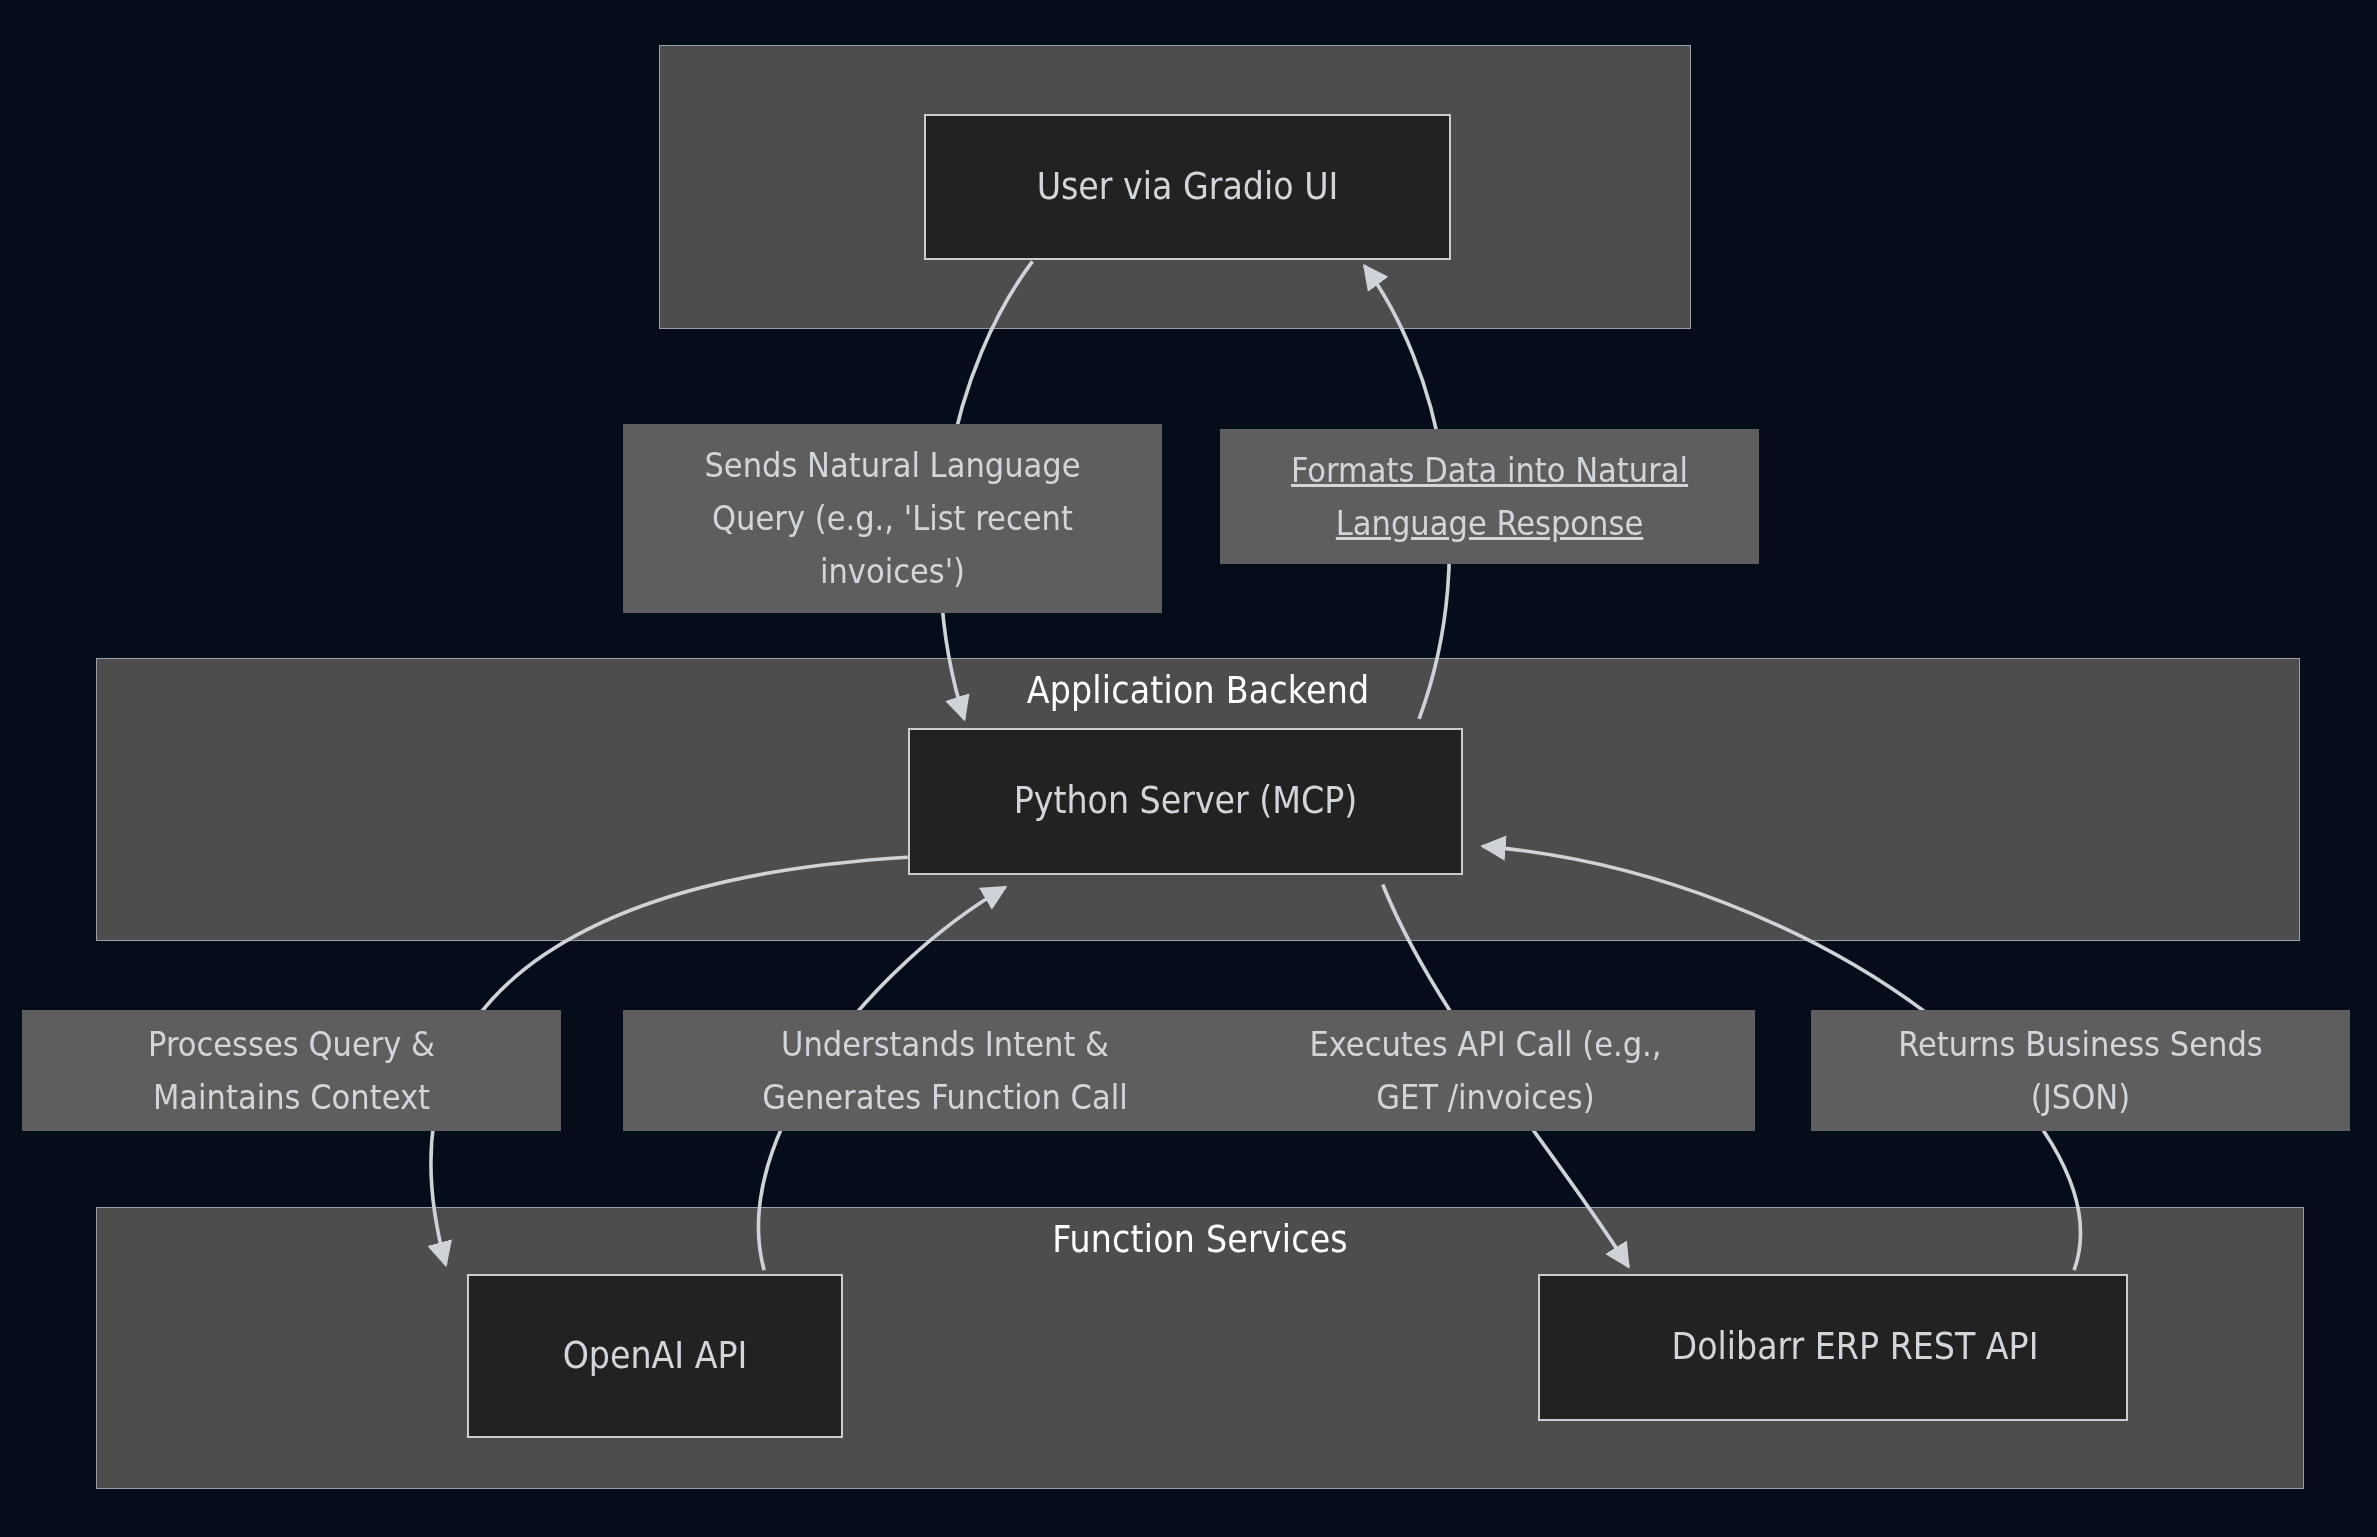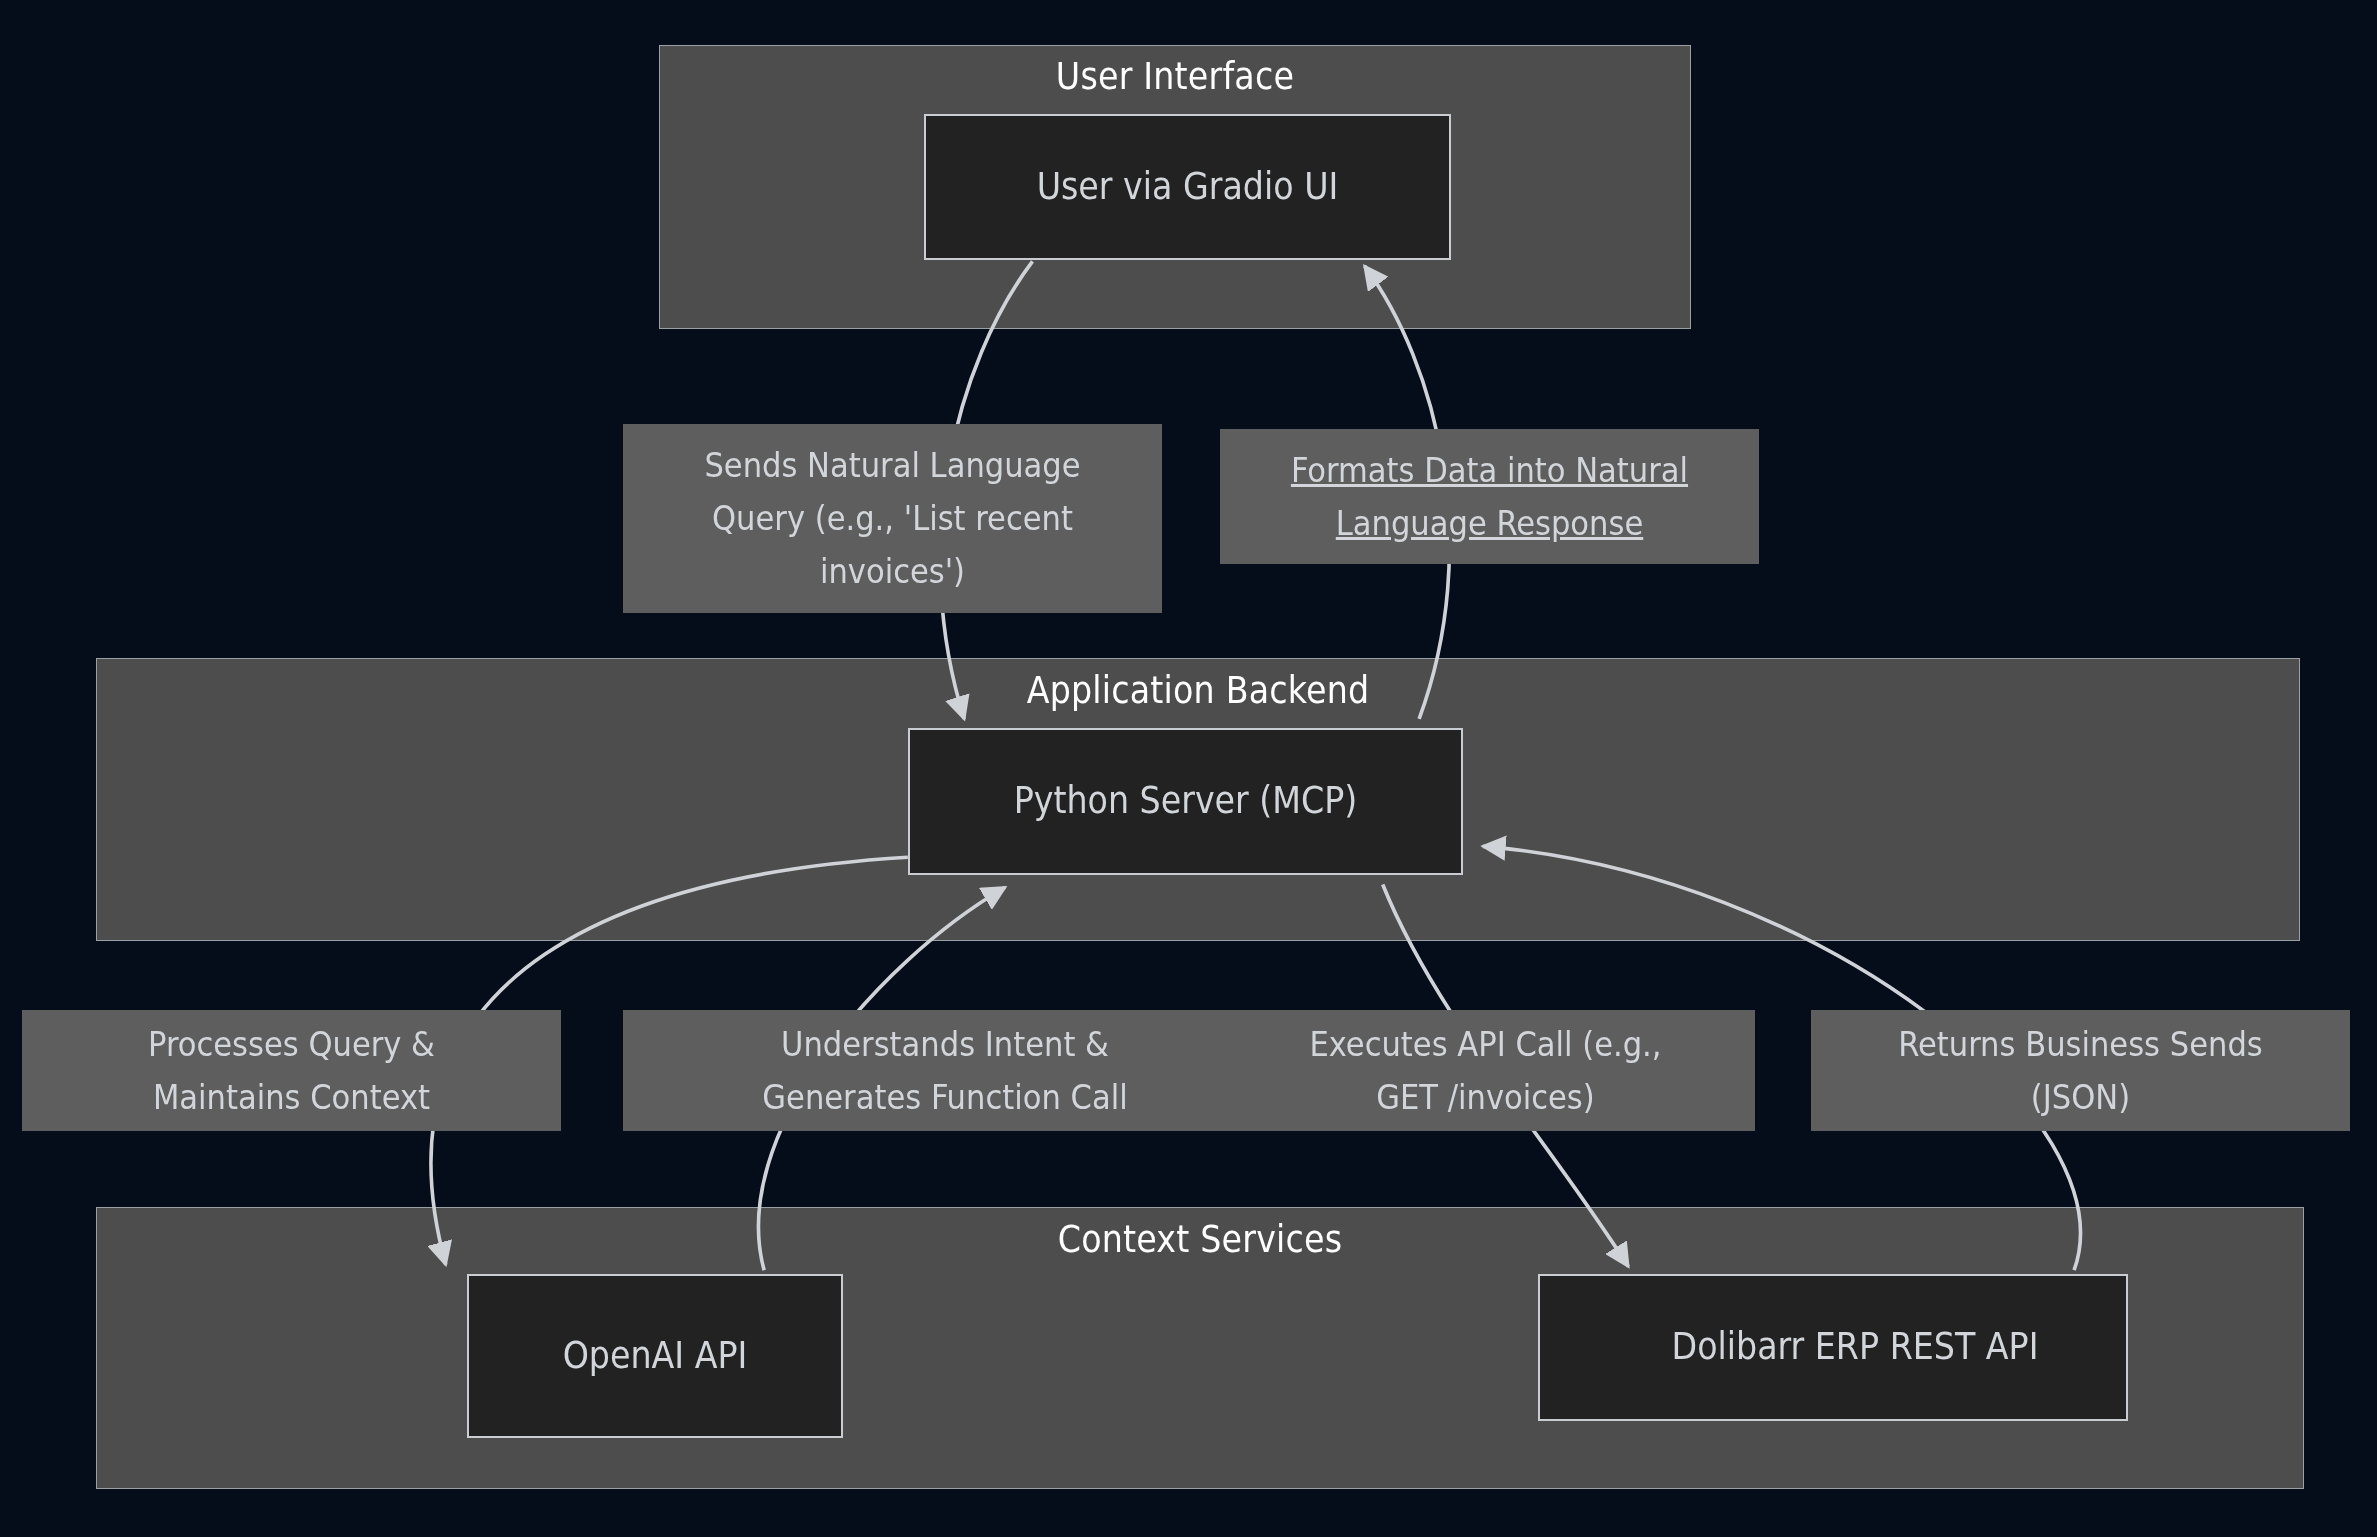--- a/index.html
+++ b/index.html
@@ -51,27 +51,26 @@
     box-sizing:border-box;
     white-space:pre-line;
   }
 </style>
 </head>
 <body>
 
 <div id="stage">
 
   <div class="cluster" style="left:659px;top:45px;width:1032px;height:284px;"></div>
-  <div class="cluster-title" style="left:659px;top:55px;width:1032px;">User Interface</div>
 
   <div class="cluster" style="left:96px;top:658px;width:2204px;height:283px;"></div>
   <div class="cluster-title" style="left:96px;top:669px;width:2204px;">Application Backend</div>
 
   <div class="cluster" style="left:96px;top:1207px;width:2208px;height:282px;"></div>
-  <div class="cluster-title" style="left:96px;top:1218px;width:2208px;">Context Services</div>
+  <div class="cluster-title" style="left:96px;top:1218px;width:2208px;">Function Services</div>
 
   <svg id="edges" viewBox="0 0 2613 1690" xmlns="http://www.w3.org/2000/svg">
     <defs>
       <marker id="arrow" viewBox="0 0 10 10" refX="9" refY="5" markerWidth="7" markerHeight="7" orient="auto-start-reverse">
         <path d="M 0 0 L 10 5 L 0 10 z" fill="#cfd3d8"></path>
       </marker>
     </defs>
 
     <path d="M 1135 287 C 1050 400, 1000 600, 1060 790" fill="none" stroke="#cfd3d8" stroke-width="4" marker-end="url(#arrow)"></path>
 

